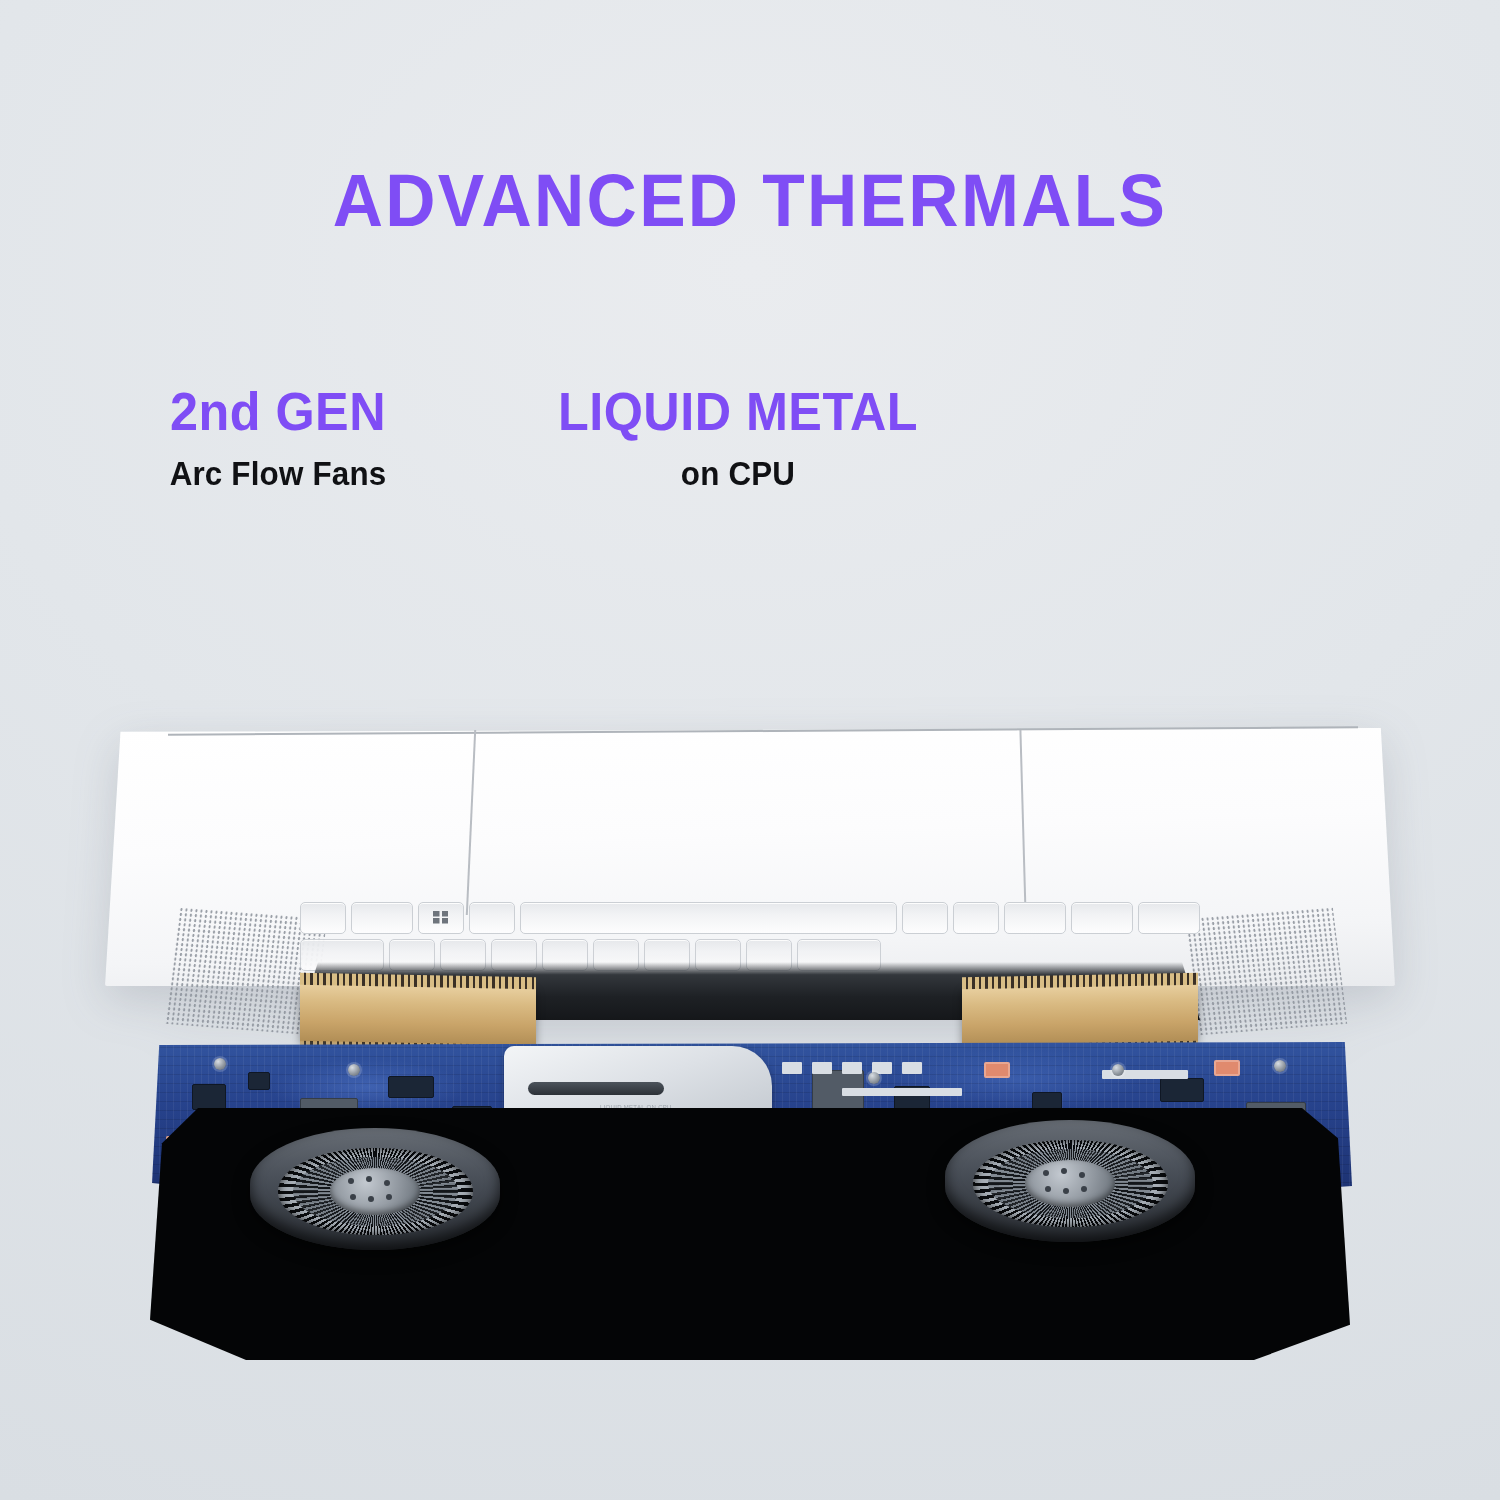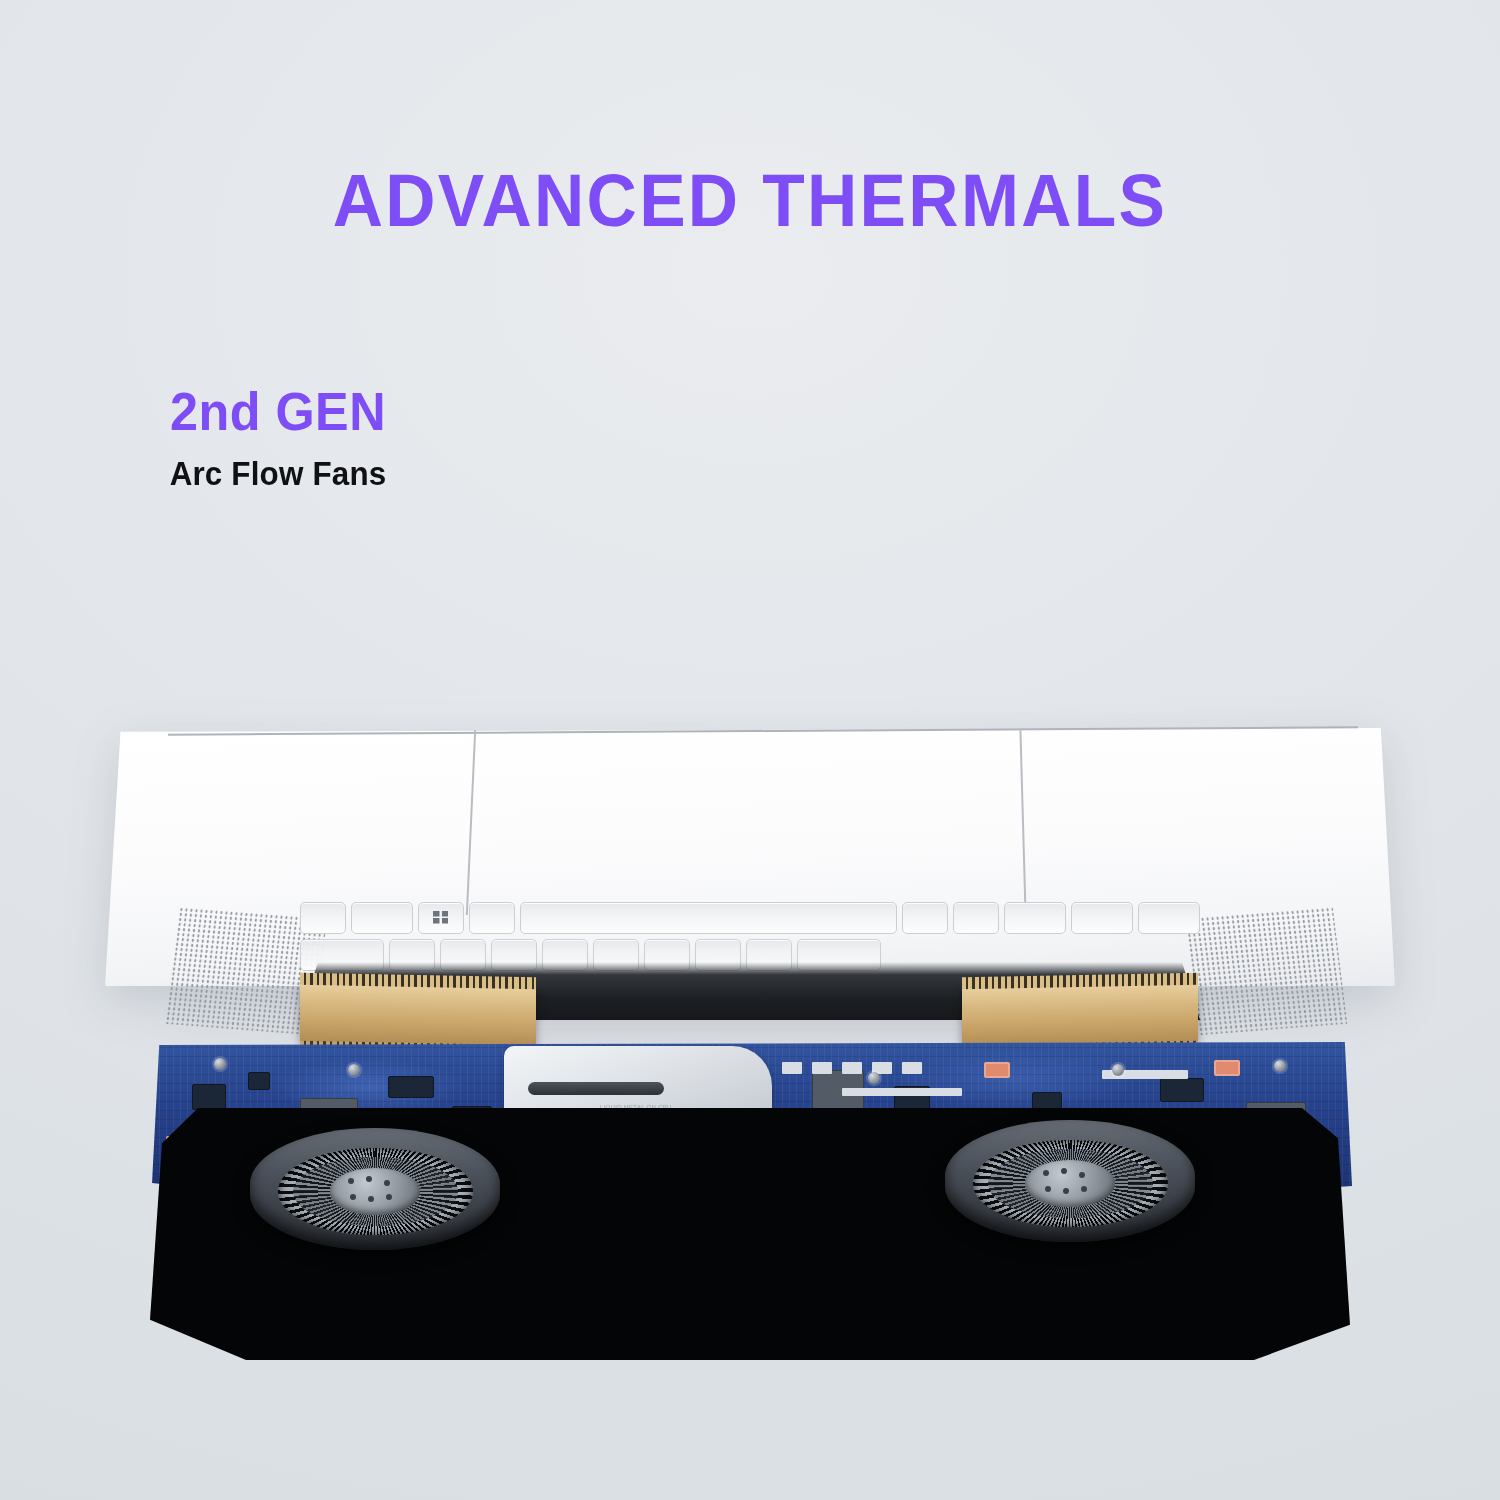--- a/index.html
+++ b/index.html
@@ -221,20 +221,24 @@
 
 <div class="hero-title">ADVANCED THERMALS</div>
 
 <div class="features">
 
   <div class="feature c1">
     <div class="f-head">2nd GEN</div>
     <div class="f-sub">Arc Flow Fans</div>
   </div>
 
+  <div class="feature c2">
+    <div class="f-head">LIQUID METAL</div>
+    <div class="f-sub">on CPU</div>
+  </div>
 
 
 </div>
 
 <div class="scene">
 
   <div class="lid-wrap">
     <div class="lid"></div>
     <div class="lid-topline"></div>
     <div class="lid-seam seam-l"></div>

